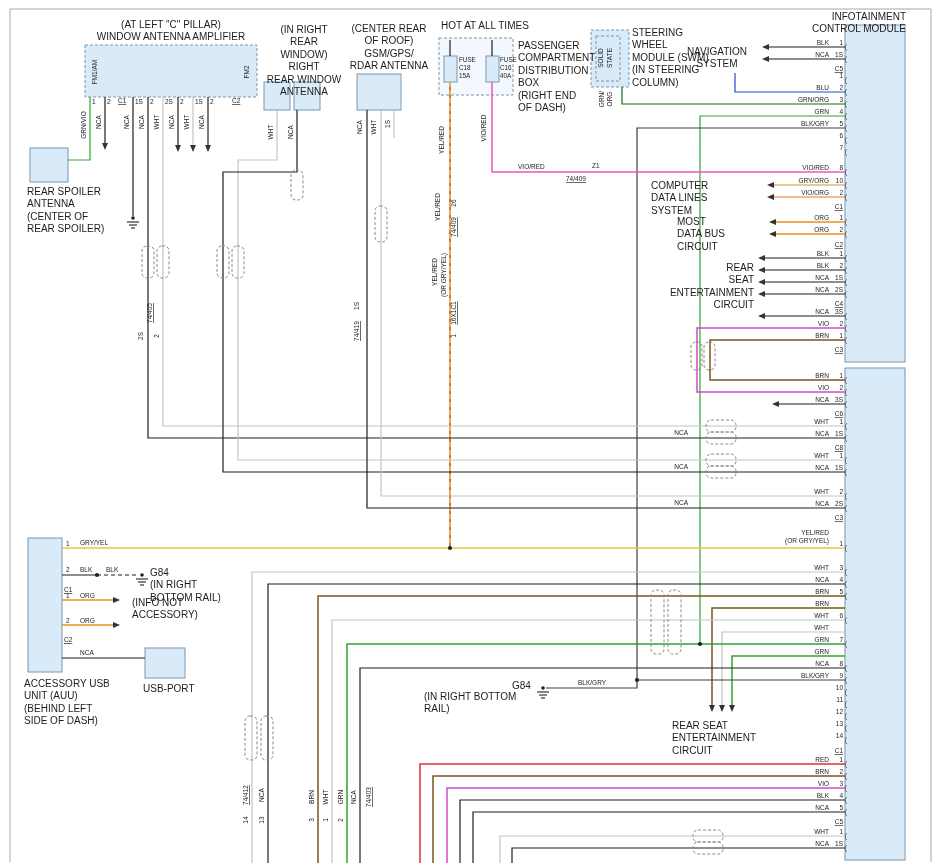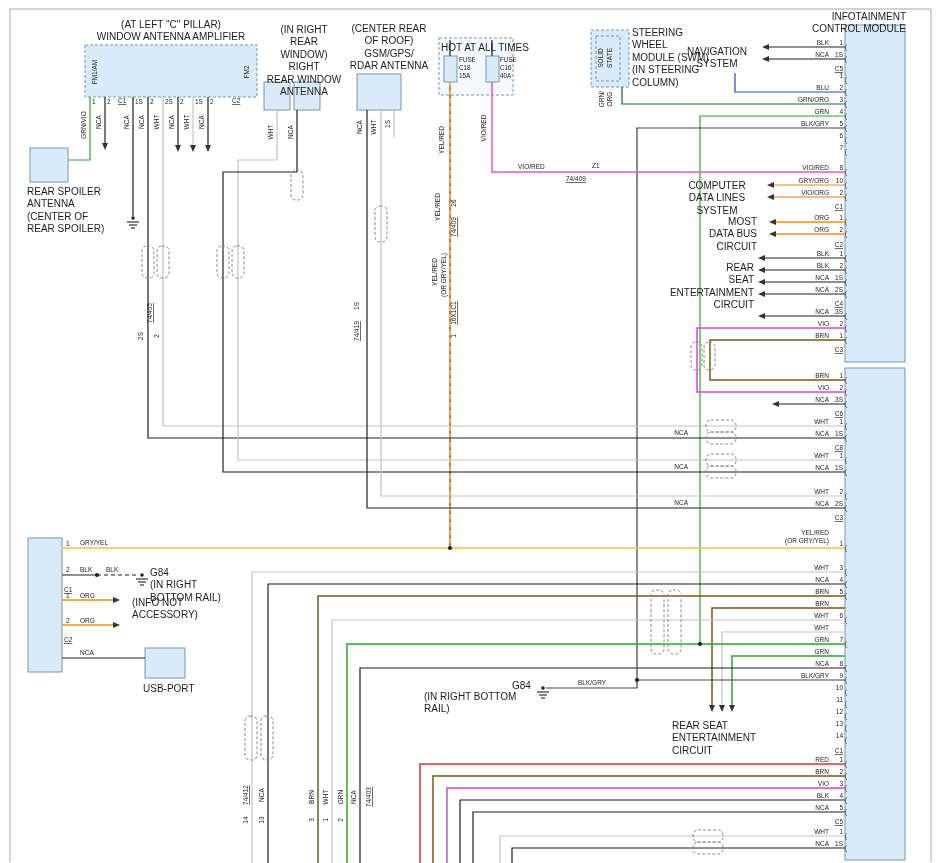--- a/index.html
+++ b/index.html
@@ -3,30 +3,30 @@
 <meta charset="utf-8">
 <style>
   html,body{margin:0;padding:0;background:#fff}
   .canvas{position:relative;width:938px;height:863px;background:#fff;overflow:hidden;
           font-family:"Liberation Sans",sans-serif}
   #svg{position:absolute;left:0;top:0;z-index:1;font-family:"Liberation Sans",sans-serif}
   .cap{position:absolute;font-size:10px;line-height:1.24;color:#1c1c1c;white-space:pre-line;z-index:2}
   .cap-amp{left:66px;top:19px;width:210px;text-align:center}
   .cap-rrw{left:262px;top:24px;width:84px;text-align:center}
   .cap-gsm{left:347px;top:23px;width:84px;text-align:center}
-  .cap-hot{left:441px;top:42px;width:90px}
+  .cap-hot{left:441px;top:20px;width:90px}
   .cap-pass{left:518px;top:40px;width:70px}
   .cap-swm{left:632px;top:27px;width:80px}
   .cap-icm{left:794px;top:11px;width:112px;text-align:right}
   .cap-spoiler{left:27px;top:186px;width:80px}
   .cap-auu{left:24px;top:678px;width:90px}
   .cap-usb{left:143px;top:683px;width:60px}
   .cap-nav{left:677px;top:46px;width:80px;text-align:center}
-  .cap-cdl{left:677px;top:180px;width:80px;text-align:center}
-  .cap-most{left:677px;top:216px;width:80px;text-align:right}
+  .cap-cdl{left:651px;top:180px;width:80px;text-align:left}
+  .cap-most{left:677px;top:216px;width:80px;text-align:left}
   .cap-rse1{left:662px;top:262px;width:92px;text-align:right}
   .cap-rse2{left:672px;top:720px;width:104px;}
   .cap-info{left:132px;top:597px;width:70px}
   .cap-g84a{left:150px;top:567px;width:80px}
   .cap-g84b{left:512px;top:680px;width:36px}
   .cap-g84bsub{left:424px;top:691px;width:120px}
   .cap-fuse1{left:459px;top:56px;width:26px;font-size:6.3px}
   .cap-fuse2{left:500px;top:56px;width:26px;font-size:6.3px}
 </style>
 </head>
@@ -403,30 +403,40 @@
 REAR
 WINDOW)
 RIGHT
 REAR WINDOW
 ANTENNA</div>
   <div class="cap cap-gsm">(CENTER REAR
 OF ROOF)
 GSM/GPS/
 RDAR ANTENNA</div>
   <div class="cap cap-hot">HOT AT ALL TIMES</div>
+  <div class="cap cap-pass">PASSENGER
+COMPARTMENT
+DISTRIBUTION
+BOX
+(RIGHT END
+OF DASH)</div>
   <div class="cap cap-swm">STEERING WHEEL
 MODULE (SWM)
 (IN STEERING
 COLUMN)</div>
   <div class="cap cap-icm">INFOTAINMENT
 CONTROL MODULE</div>
   <div class="cap cap-spoiler">REAR SPOILER
 ANTENNA
 (CENTER OF
 REAR SPOILER)</div>
+  <div class="cap cap-auu">ACCESSORY USB
+UNIT (AUU)
+(BEHIND LEFT
+SIDE OF DASH)</div>
   <div class="cap cap-usb">USB-PORT</div>
   <div class="cap cap-nav">NAVIGATION
 SYSTEM</div>
   <div class="cap cap-cdl">COMPUTER
 DATA LINES
 SYSTEM</div>
   <div class="cap cap-most">MOST
 DATA BUS
 CIRCUIT</div>
   <div class="cap cap-rse1">REAR

